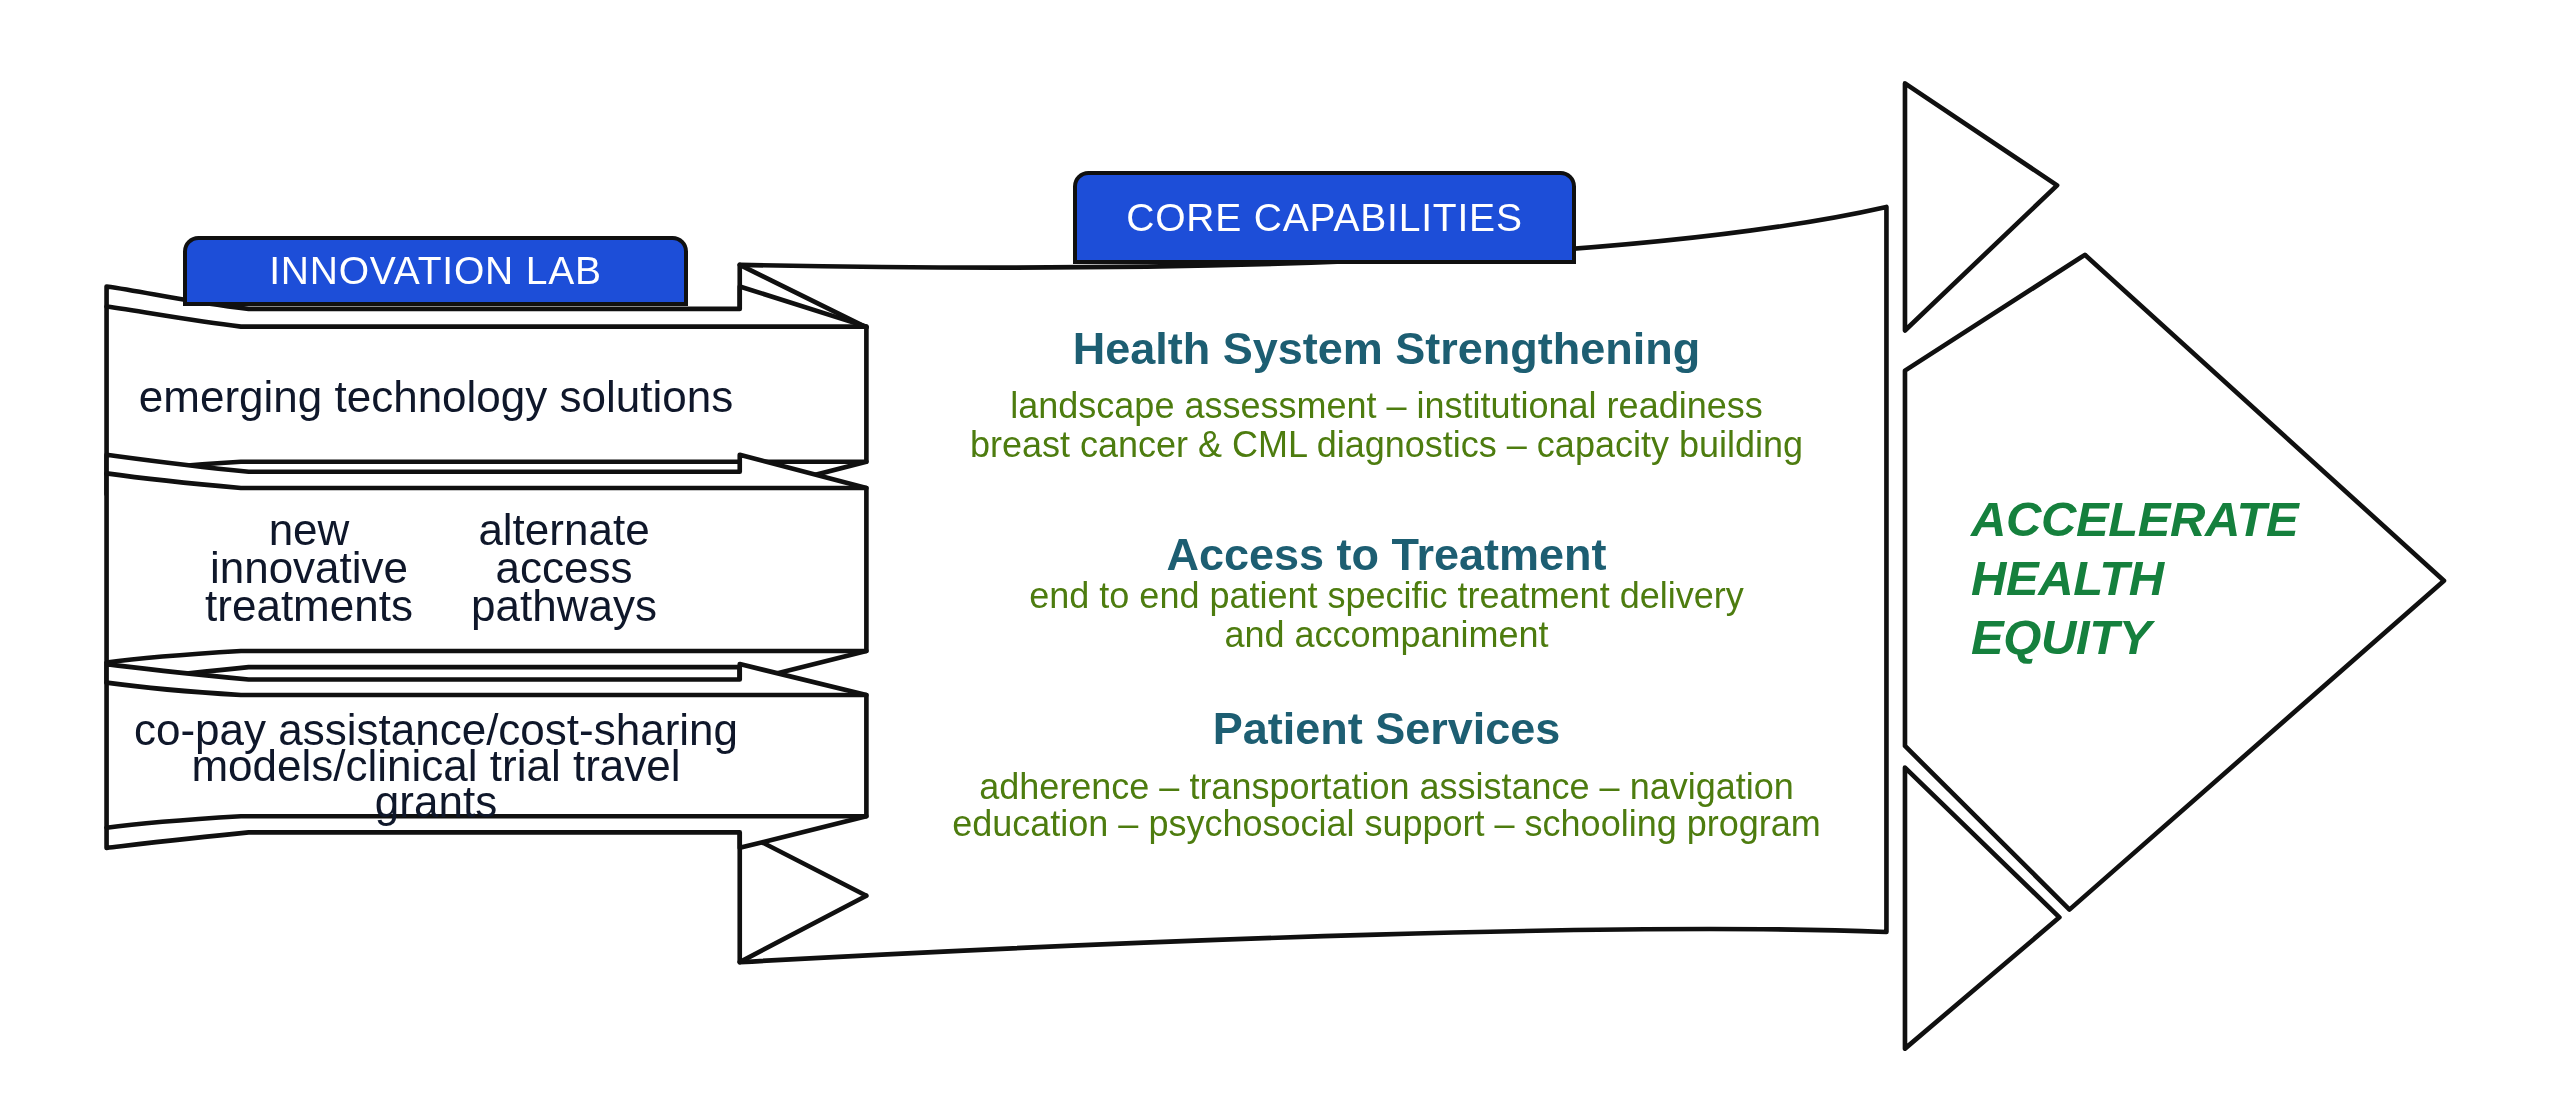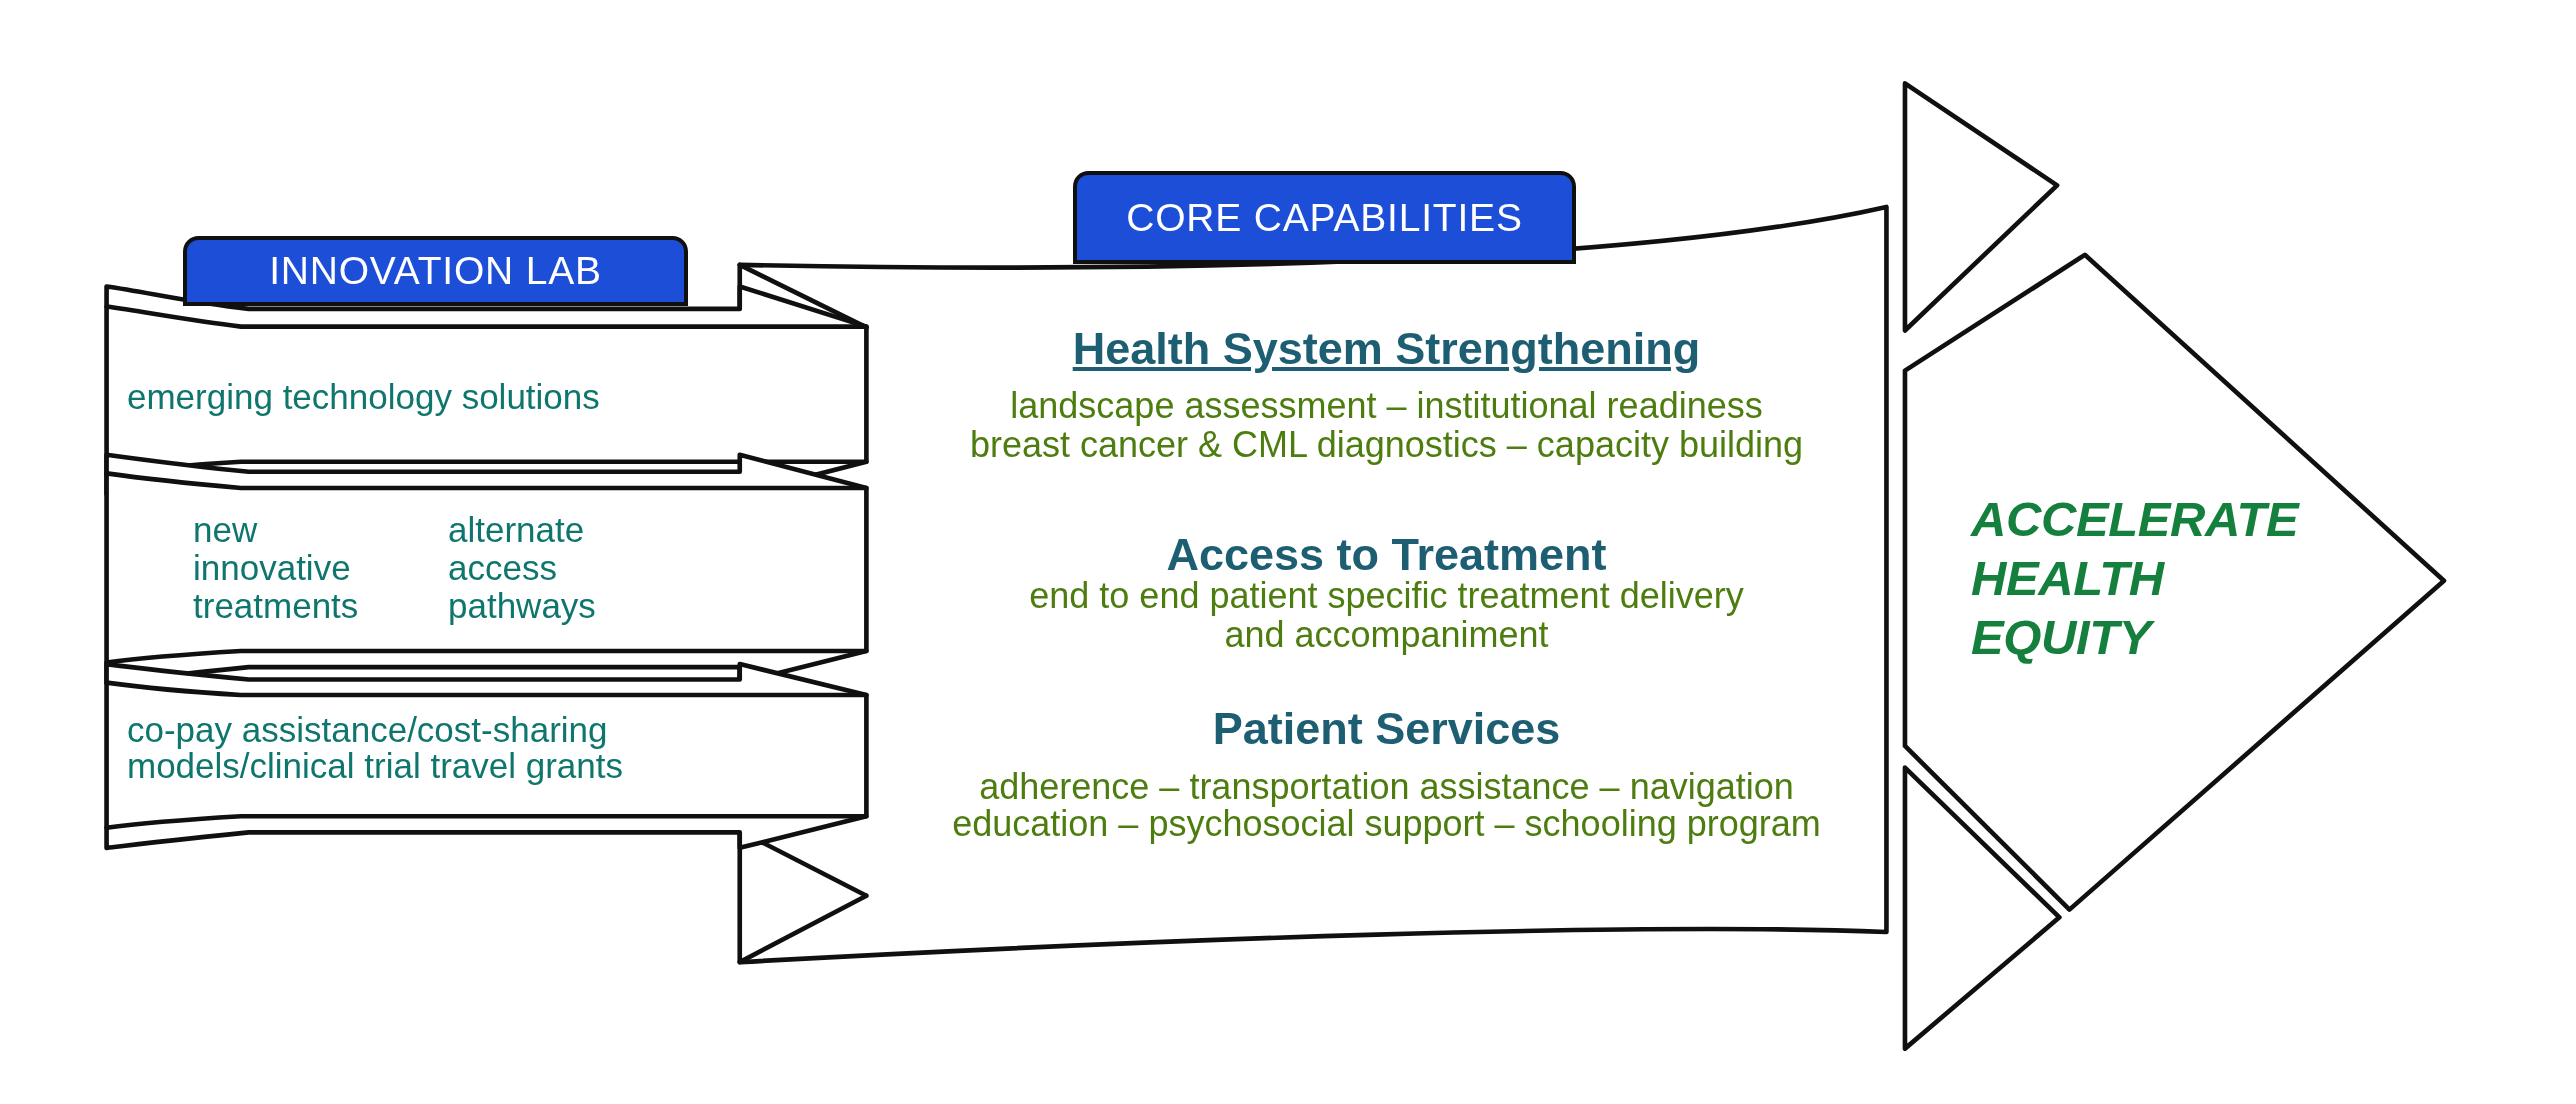--- a/index.html
+++ b/index.html
@@ -21,36 +21,36 @@
     border-radius:15.4px 15.4px 0 0;
     color:#ffffff;
     display:flex;align-items:center;justify-content:center;
     font-size:39px;letter-spacing:0.8px;
     box-sizing:border-box;
   }
   #inno-box{left:183px;top:236px;width:505px;height:70px;}
   #core-box{left:1073px;top:171px;width:503px;height:93px;}
 
   .r-text{
-    position:absolute;color:#0f766e;font-size:35px;text-align:left;line-height:39px;
+    position:absolute;color:#0f172a;font-size:44px;text-align:center;line-height:39px;
   }
   #ribbon1-text{left:127px;top:377px;width:618px;}
   #r2col1{left:193px;top:511px;width:232px;line-height:38px;}
   #r2col2{left:448px;top:511px;width:232px;line-height:38px;}
   #ribbon3-text{left:127px;top:712px;width:618px;line-height:36px;}
 
   .sec-heading{
     position:absolute;left:846px;width:1081px;text-align:center;
     color:#1d5e72;font-size:45px;font-weight:bold;
   }
   .sec-body{
     position:absolute;left:846px;width:1081px;text-align:center;
     color:#4d7c0f;font-size:36px;line-height:39px;
   }
-  #sec1-h{top:323px;text-decoration:underline;}
+  #sec1-h{top:323px;}
   #sec1-b{top:386px;}
   #sec2-h{top:529px;}
   #sec2-b{top:576px;}
   #sec3-h{top:703px;}
   #sec3-b{top:768px;line-height:37px;}
 
   #goal-text{
     position:absolute;left:1971px;top:490px;width:432px;
     color:#15803d;font-size:49px;line-height:59px;
     font-weight:bold;font-style:italic;letter-spacing:-0.4px;

